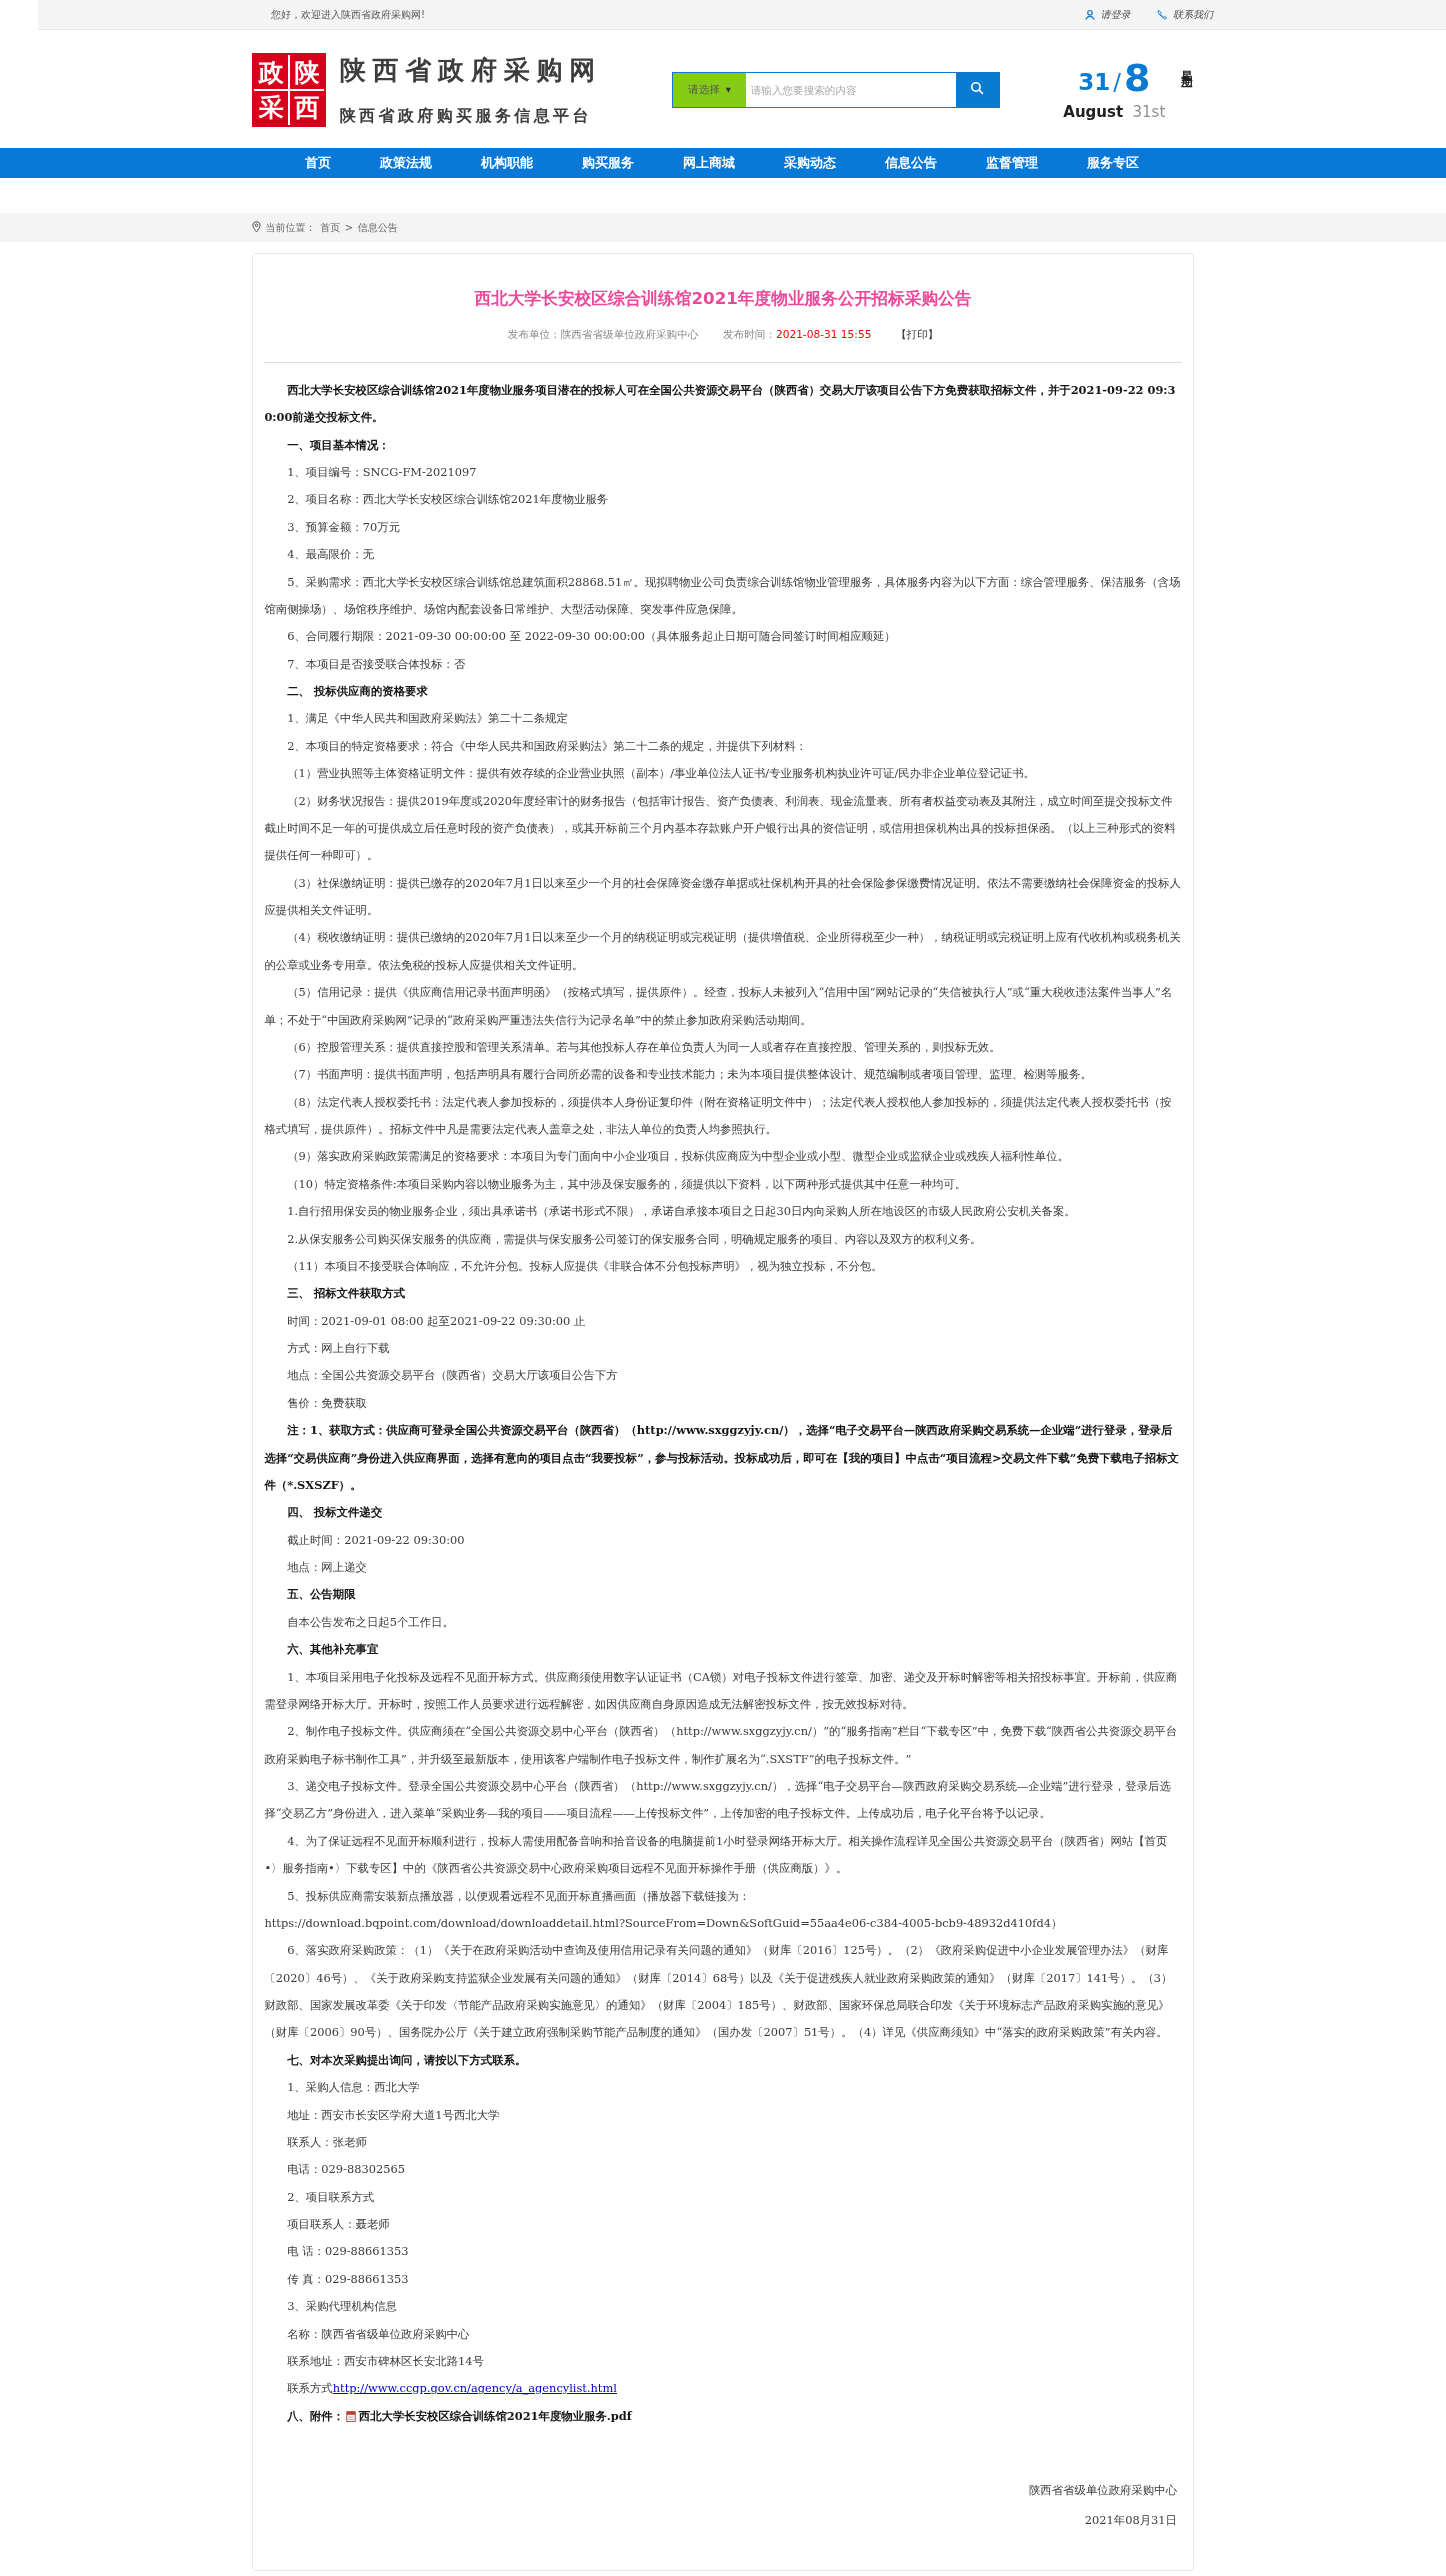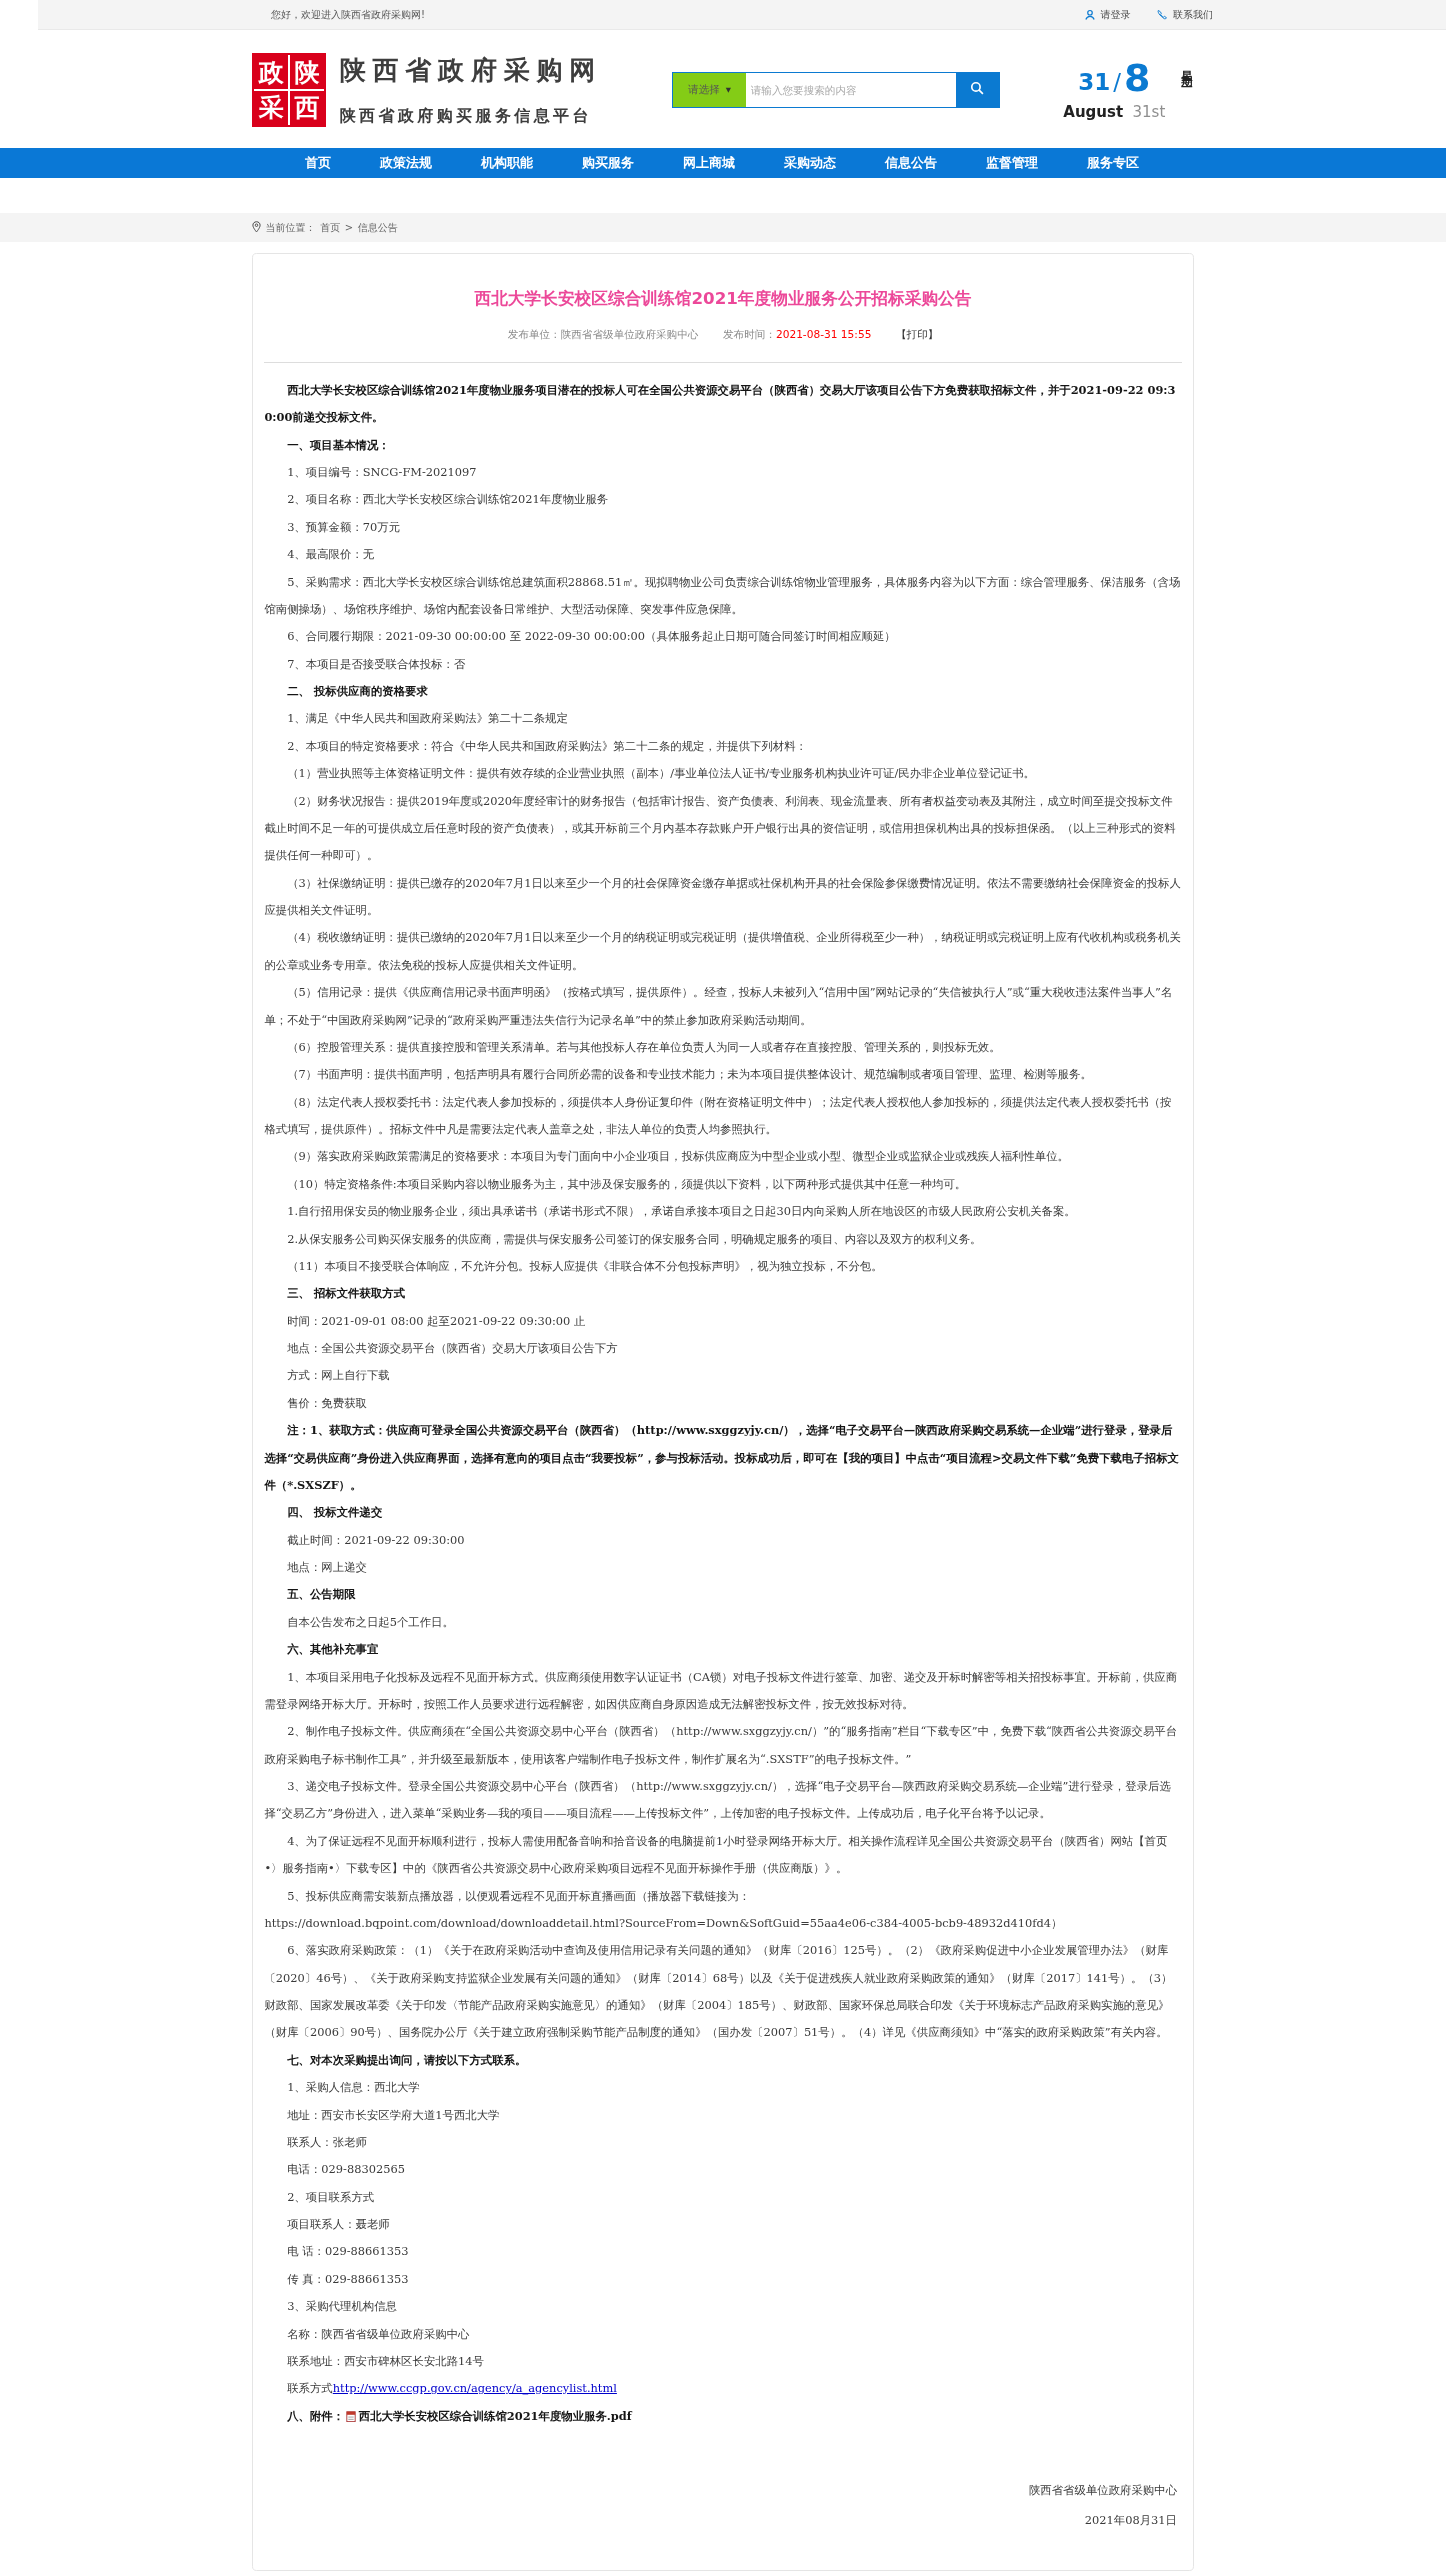--- a/index.html
+++ b/index.html
@@ -8,21 +8,21 @@
   body {
     min-width:1446px;
     font-family:"DejaVu Sans","Liberation Sans",sans-serif;
     color:#333;
   }
   .container { width:942px; margin:0 auto; }
 
   
   .topbar { background:#f4f4f4; border-bottom:0.8px solid #e9e9e9; height:30px; font-size:10px; color:#595959;margin-left:38px; }
   .topbar .container { display:flex; align-items:center; justify-content:space-between; height:100%; }
-  .topbar-right { display:flex; align-items:center; gap:26px; }
+  .topbar-right { display:flex; align-items:center; gap:26px;font-style:italic; }
   .toplink { display:flex; align-items:center; gap:4.6px; color:#4a4a4a; cursor:pointer; }
   .toplink svg { display:block; }
 
   
   .header { background:#fff; padding:23px 0 21px; }
   .header .container { display:flex; align-items:center; }
   .logo { width:74px; height:74px; background:#fff; border:2.3px solid #d9001b; display:grid;
           grid-template-columns:1fr 1fr; grid-template-rows:1fr 1fr; gap:1.5px; cursor:pointer; flex:none; }
   .logo span { background:#d9001b; color:#fff; display:flex; align-items:center; justify-content:center;
                font-size:25px; font-weight:bold; font-family:"DejaVu Serif","Liberation Serif",serif; }
@@ -224,22 +224,22 @@
           <p class="para">（6）控股管理关系：提供直接控股和管理关系清单。若与其他投标人存在单位负责人为同一人或者存在直接控股、管理关系的，则投标无效。</p>
           <p class="para">（7）书面声明：提供书面声明，包括声明具有履行合同所必需的设备和专业技术能力；未为本项目提供整体设计、规范编制或者项目管理、监理、检测等服务。</p>
           <p class="para">（8）法定代表人授权委托书：法定代表人参加投标的，须提供本人身份证复印件（附在资格证明文件中）；法定代表人授权他人参加投标的，须提供法定代表人授权委托书（按格式填写，提供原件）。招标文件中凡是需要法定代表人盖章之处，非法人单位的负责人均参照执行。</p>
           <p class="para">（9）落实政府采购政策需满足的资格要求：本项目为专门面向中小企业项目，投标供应商应为中型企业或小型、微型企业或监狱企业或残疾人福利性单位。</p>
           <p class="para">（10）特定资格条件:本项目采购内容以物业服务为主，其中涉及保安服务的，须提供以下资料，以下两种形式提供其中任意一种均可。</p>
           <p class="para">1.自行招用保安员的物业服务企业，须出具承诺书（承诺书形式不限），承诺自承接本项目之日起30日内向采购人所在地设区的市级人民政府公安机关备案。</p>
           <p class="para">2.从保安服务公司购买保安服务的供应商，需提供与保安服务公司签订的保安服务合同，明确规定服务的项目、内容以及双方的权利义务。</p>
           <p class="para">（11）本项目不接受联合体响应，不允许分包。投标人应提供《非联合体不分包投标声明》，视为独立投标，不分包。</p>
           <p class="para bold">三、 招标文件获取方式</p>
           <p class="para">时间：2021-09-01 08:00 起至2021-09-22 09:30:00 止</p>
+          <p class="para">方式：网上自行下载</p>
           <p class="para">地点：全国公共资源交易平台（陕西省）交易大厅该项目公告下方</p>
-          <p class="para">方式：网上自行下载</p>
           <p class="para">售价：免费获取</p>
           <p class="para bold">注：1、获取方式：供应商可登录全国公共资源交易平台（陕西省）（http://www.sxggzyjy.cn/），选择“电子交易平台—陕西政府采购交易系统—企业端”进行登录，登录后选择“交易供应商”身份进入供应商界面，选择有意向的项目点击“我要投标”，参与投标活动。投标成功后，即可在【我的项目】中点击“项目流程&gt;交易文件下载”免费下载电子招标文件（*.SXSZF）。</p>
           <p class="para bold">四、 投标文件递交</p>
           <p class="para">截止时间：2021-09-22  09:30:00</p>
           <p class="para">地点：网上递交</p>
           <p class="para bold">五、公告期限</p>
           <p class="para">自本公告发布之日起5个工作日。</p>
           <p class="para bold">六、其他补充事宜</p>
           <p class="para">1、本项目采用电子化投标及远程不见面开标方式。供应商须使用数字认证证书（CA锁）对电子投标文件进行签章、加密、递交及开标时解密等相关招投标事宜。开标前，供应商需登录网络开标大厅。开标时，按照工作人员要求进行远程解密，如因供应商自身原因造成无法解密投标文件，按无效投标对待。</p>
           <p class="para">2、制作电子投标文件。供应商须在“全国公共资源交易中心平台（陕西省）（http://www.sxggzyjy.cn/）”的“服务指南”栏目“下载专区”中，免费下载“陕西省公共资源交易平台政府采购电子标书制作工具”，并升级至最新版本，使用该客户端制作电子投标文件，制作扩展名为“.SXSTF”的电子投标文件。”</p>

